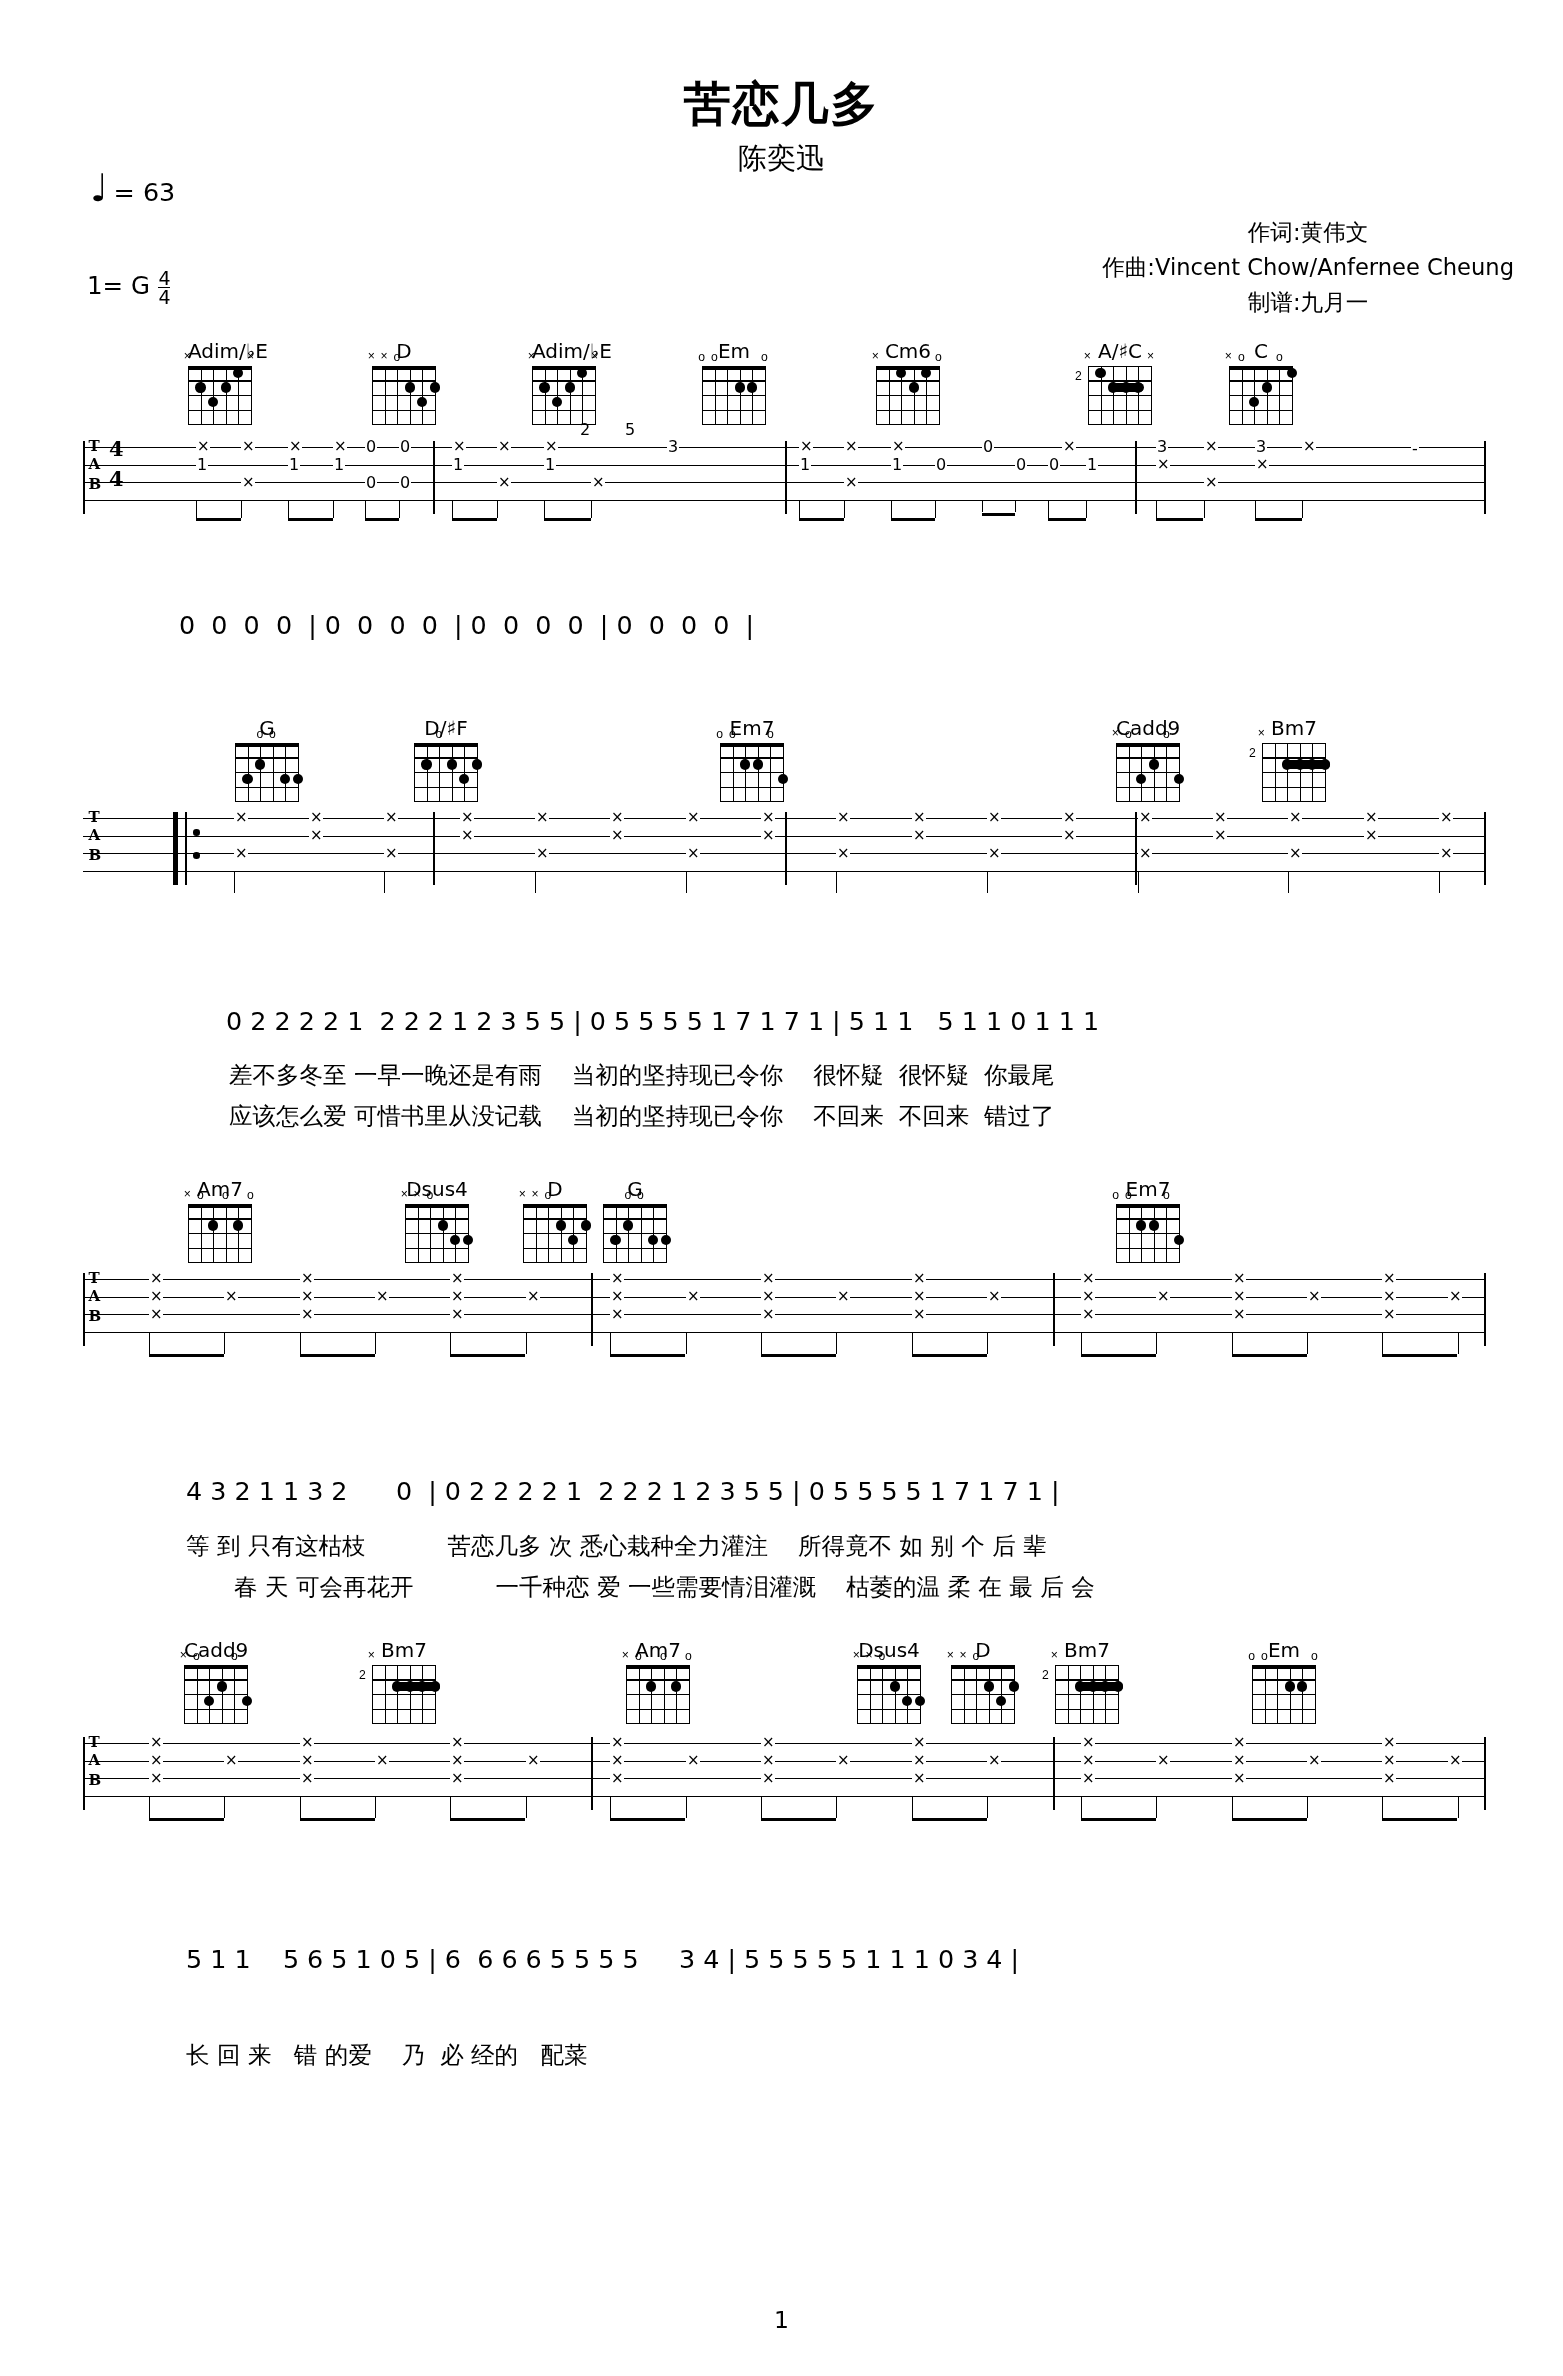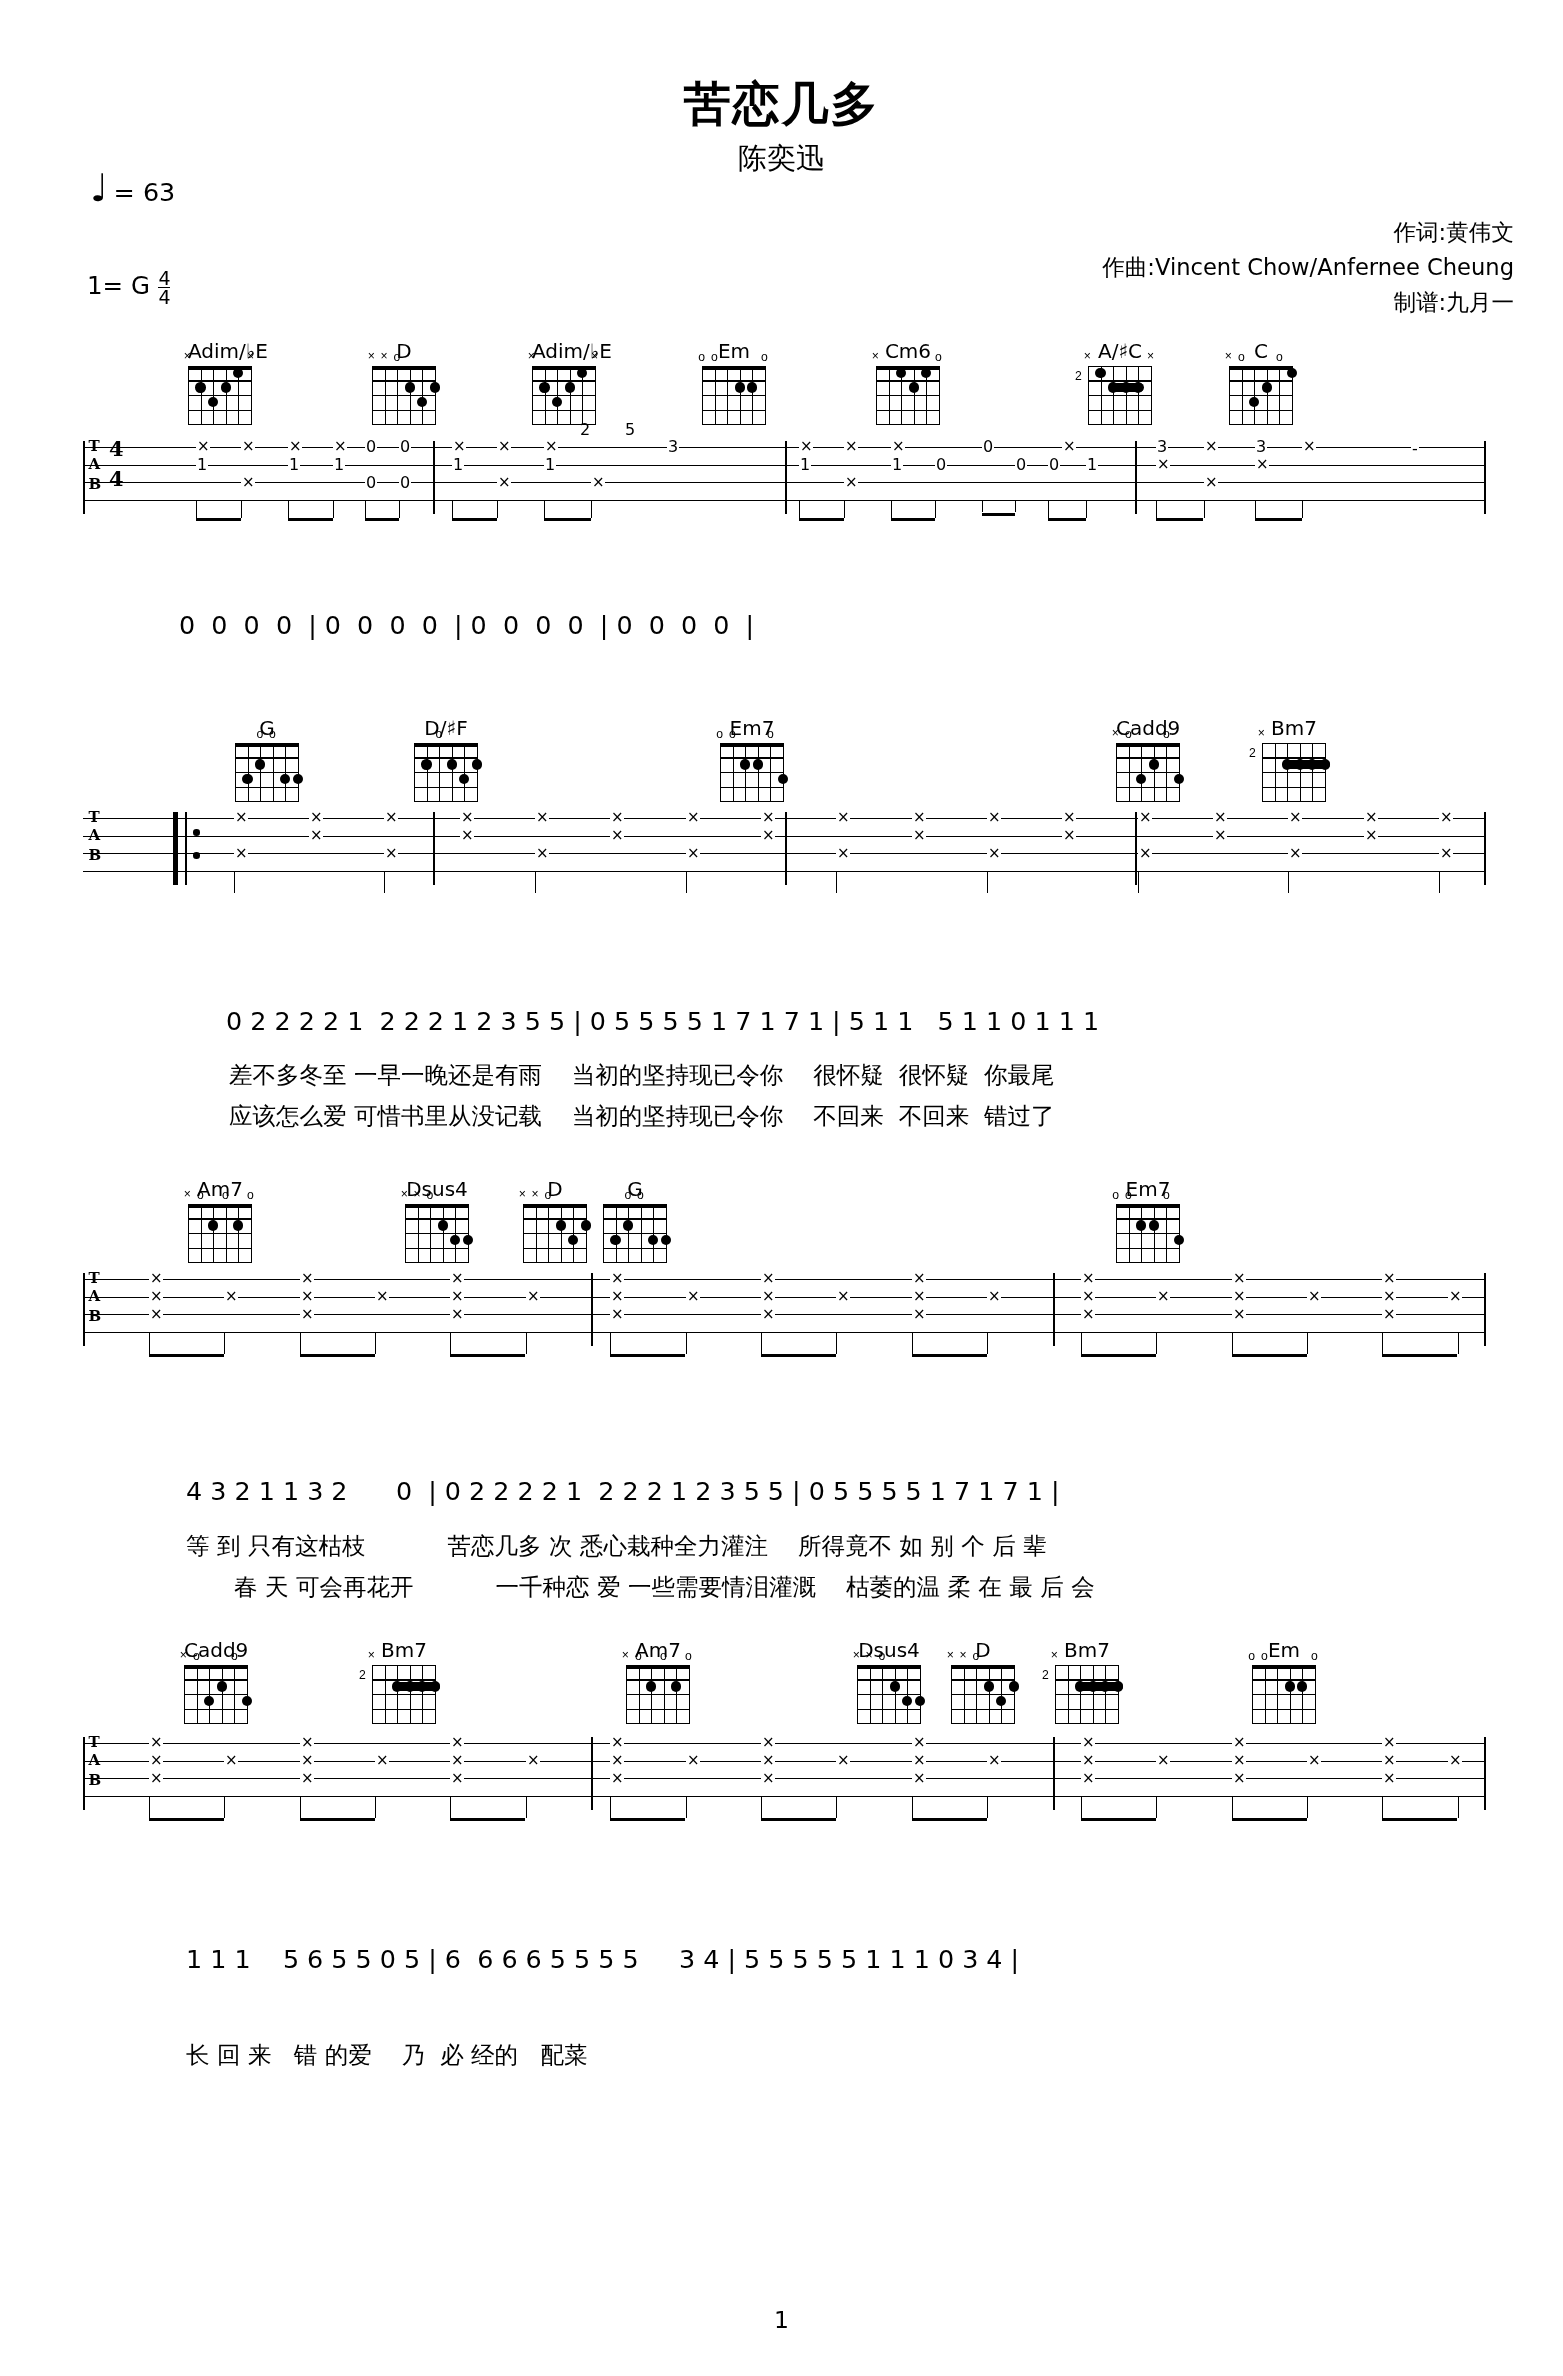--- a/index.html
+++ b/index.html
@@ -25,21 +25,21 @@
     letter-spacing:1.9px;
   }
   .subtitle{
     position:absolute; top:139px; left:0; width:1563px;
     text-align:center;
     font-size:29px;
     font-family:"DejaVu Sans", sans-serif;
   }
   .credits{
     position:absolute; top:215px; right:49px;
-    text-align:right;
+    text-align:center;
     font-size:22.6px;
     line-height:35px;
     font-family:"DejaVu Sans", sans-serif;
   }
   .tempo{
     position:absolute; top:177px; left:90px;
     font-size:25.4px;
     font-family:"DejaVu Sans", sans-serif;
     display:flex; align-items:center; gap:5.6px;
   }
@@ -462,21 +462,21 @@
         <div class="stem" style="left: 1073px; top: 60px; height: 21px;"></div>
         <div class="stem" style="left: 1149px; top: 60px; height: 21px;"></div>
         <div class="beam" style="left: 1149px; width: 75px; top: 81px;"></div>
         <div class="stem" style="left: 1224px; top: 60px; height: 21px;"></div>
         <div class="stem" style="left: 1299px; top: 60px; height: 21px;"></div>
         <div class="beam" style="left: 1299px; width: 75px; top: 81px;"></div>
         <div class="stem" style="left: 1375px; top: 60px; height: 21px;"></div>
       </div>
   </div>
 
-  <div class="numline" id="num-s4" style="top:1944px; left:186px;">1 1 1    5 6 5 5 0 5 | 6  6 6 6 5 5 5 5     3 4 | 5 5 5 5 5 1 1 1 0 3 4 |</div>
+  <div class="numline" id="num-s4" style="top:1944px; left:186px;">5 1 1    5 6 5 1 0 5 | 6  6 6 6 5 5 5 5     3 4 | 5 5 5 5 5 1 1 1 0 3 4 |</div>
   <div class="lyricline" style="top:2039px; left:186px;">长 回 来   错 的爱    乃  必 经的   配菜</div>
 
   <div class="pagenum">1</div>
 
 <div class="chordbox" style="left: 188px; top: 339px; width: 64px;">
       <div class="chordname">Adim/♭E</div>
       <div class="cd-grid">
         <div class="nut"></div>
         <div class="vline" style="left: 0px;"></div>
         <div class="vline" style="left: 12.6px;"></div>

